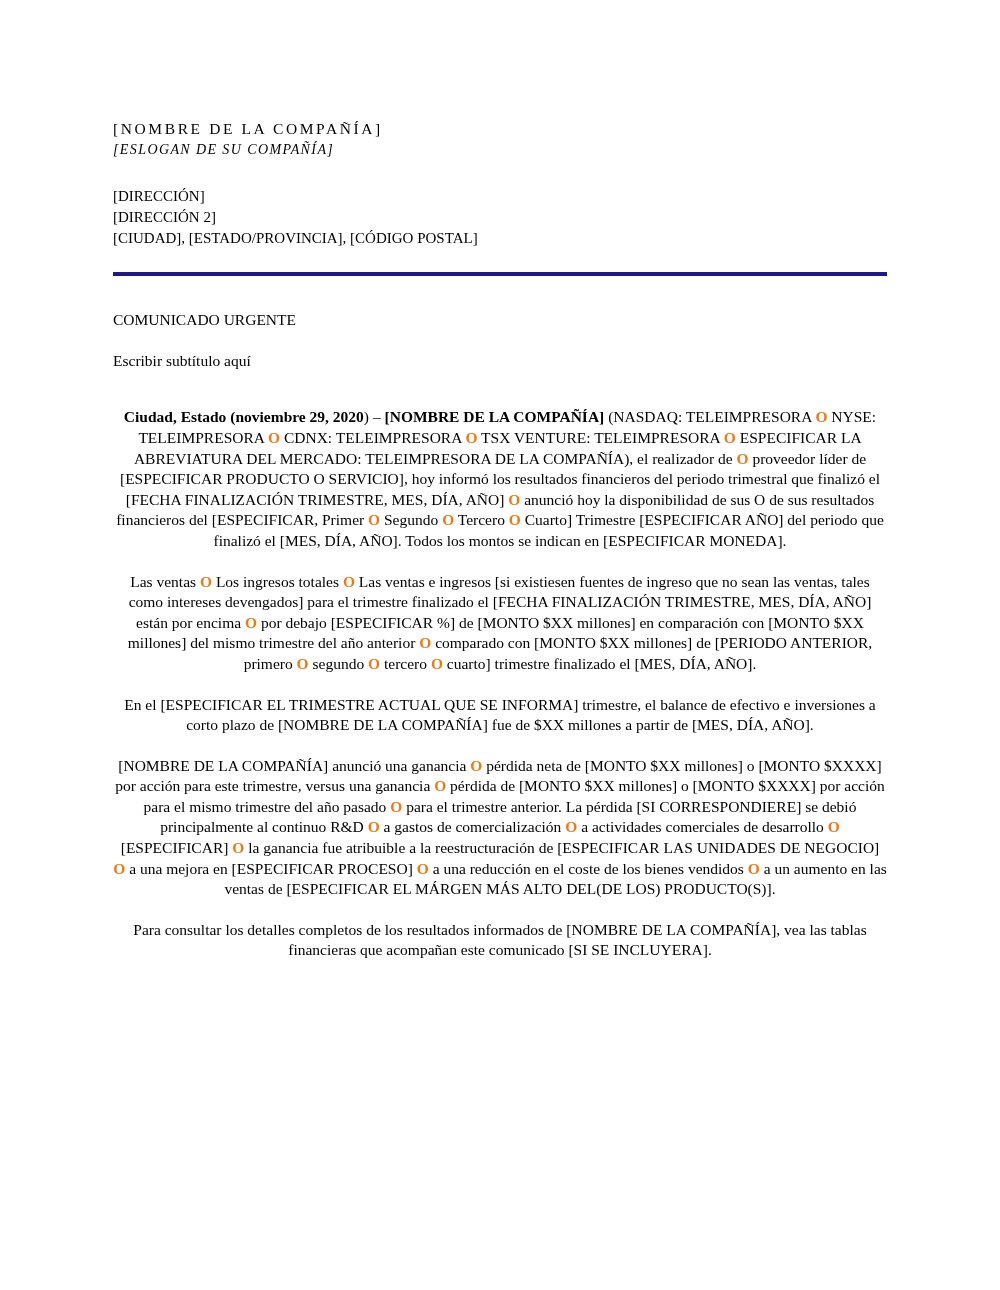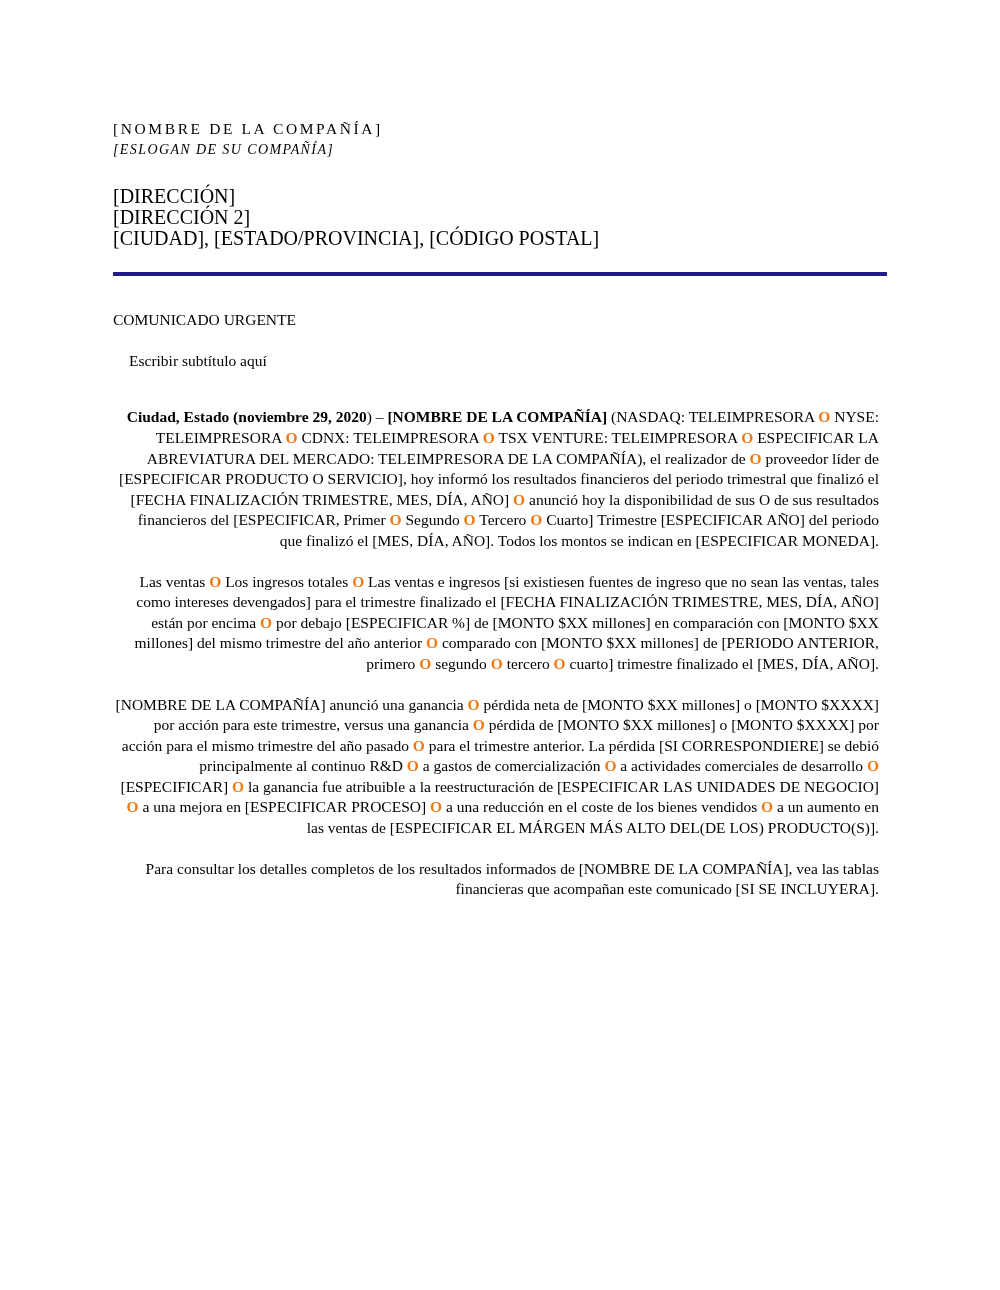--- a/index.html
+++ b/index.html
@@ -36,21 +36,21 @@
   }
   .company-slogan {
     font-size: 14px;
     line-height: 21px;
     font-style: italic;
     letter-spacing: 1.4px;
     white-space: pre;
   }
   .address-block {
     margin-top: 26px;
-    font-size: 20px;
+    font-size: 15px;
     line-height: 20.8px;
   }
   .address-line { white-space: pre; }
 
   
   .divider {
     margin-top: 24px;
     height: 4px;
     width: 774px;
     background: #1f1a8c;
@@ -59,29 +59,29 @@
   }
 
   
   .notice-block { margin-top: 34px; }
   .notice-line {
     font-size: 15.5px;
     line-height: 20px;
     margin-bottom: 21px;
     white-space: pre;
   }
-  .notice-line:last-child { margin-bottom: 0; margin-left: 16px; }
+  .notice-line:last-child { margin-bottom: 0; }
 
   
   .body-block { margin-top: 36px; }
   .para {
     font-size: 15.5px;
     line-height: 20.6px;
-    margin: 0 8px 20px 0;
-    text-align: right;
+    margin: 0 0 20px 0;
+    text-align: center;
   }
   .para:last-child { margin-bottom: 0; }
   .b { font-weight: bold; }
   .sep {
     color: #ef7912;
     font-weight: bold;
   }
 </style>
 </head>
 <body>
@@ -107,20 +107,21 @@
       <div class="notice-line">Escribir subtítulo aquí</div>
     </div>
 
     <div class="body-block">
 
       <p class="para"><span class="b">Ciudad, Estado (noviembre 29, 2020</span><span>) – </span><span class="b">[NOMBRE DE LA COMPAÑÍA]</span><span> (NASDAQ: TELEIMPRESORA </span><span class="sep">O</span><span> NYSE: TELEIMPRESORA </span><span class="sep">O</span><span> CDNX: TELEIMPRESORA </span><span class="sep">O</span><span> TSX VENTURE: TELEIMPRESORA </span><span class="sep">O</span><span> ESPECIFICAR LA ABREVIATURA DEL MERCADO: TELEIMPRESORA DE LA COMPAÑÍA), el realizador de </span><span class="sep">O</span><span> proveedor líder de [ESPECIFICAR PRODUCTO O SERVICIO], hoy informó los resultados financieros del periodo trimestral que finalizó el [FECHA FINALIZACIÓN TRIMESTRE, MES, DÍA, AÑO] </span><span class="sep">O</span><span> anunció hoy la disponibilidad de sus O de sus resultados financieros del [ESPECIFICAR, Primer </span><span class="sep">O</span><span> Segundo </span><span class="sep">O</span><span> Tercero </span><span class="sep">O</span><span> Cuarto] Trimestre [ESPECIFICAR AÑO] del periodo que finalizó el [MES, DÍA, AÑO]. Todos los montos se indican en [ESPECIFICAR MONEDA].</span></p>
 
 
       <p class="para"><span>Las ventas </span><span class="sep">O</span><span> Los ingresos totales </span><span class="sep">O</span><span> Las ventas e ingresos [si existiesen fuentes de ingreso que no sean las ventas, tales como intereses devengados] para el trimestre finalizado el [FECHA FINALIZACIÓN TRIMESTRE, MES, DÍA, AÑO] están por encima </span><span class="sep">O</span><span> por debajo [ESPECIFICAR %] de [MONTO $XX millones] en comparación con [MONTO $XX millones] del mismo trimestre del año anterior </span><span class="sep">O</span><span> comparado con [MONTO $XX millones] de [PERIODO ANTERIOR, primero </span><span class="sep">O</span><span> segundo </span><span class="sep">O</span><span> tercero </span><span class="sep">O</span><span> cuarto] trimestre finalizado el [MES, DÍA, AÑO].</span></p>
 
+      <p class="para">En el [ESPECIFICAR EL TRIMESTRE ACTUAL QUE SE INFORMA] trimestre, el balance de efectivo e inversiones a corto plazo de [NOMBRE DE LA COMPAÑÍA] fue de $XX millones a partir de [MES, DÍA, AÑO].</p>
 
       <p class="para"><span>[NOMBRE DE LA COMPAÑÍA] anunció una ganancia </span><span class="sep">O</span><span> pérdida neta de [MONTO $XX millones] o [MONTO $XXXX] por acción para este trimestre, versus una ganancia </span><span class="sep">O</span><span> pérdida de [MONTO $XX millones] o [MONTO $XXXX] por acción para el mismo trimestre del año pasado </span><span class="sep">O</span><span> para el trimestre anterior. La pérdida [SI CORRESPONDIERE] se debió principalmente al continuo R&amp;D </span><span class="sep">O</span><span> a gastos de comercialización </span><span class="sep">O</span><span> a actividades comerciales de desarrollo </span><span class="sep">O</span><span> [ESPECIFICAR] </span><span class="sep">O</span><span> la ganancia fue atribuible a la reestructuración de [ESPECIFICAR LAS UNIDADES DE NEGOCIO] </span><span class="sep">O</span><span> a una mejora en [ESPECIFICAR PROCESO] </span><span class="sep">O</span><span> a una reducción en el coste de los bienes vendidos </span><span class="sep">O</span><span> a un aumento en las ventas de [ESPECIFICAR EL MÁRGEN MÁS ALTO DEL(DE LOS) PRODUCTO(S)].</span></p>
 
       <p class="para">Para consultar los detalles completos de los resultados informados de [NOMBRE DE LA COMPAÑÍA], vea las tablas financieras que acompañan este comunicado [SI SE INCLUYERA].</p>
 
     </div>
   </div>
 </div>
 
 </body></html>

